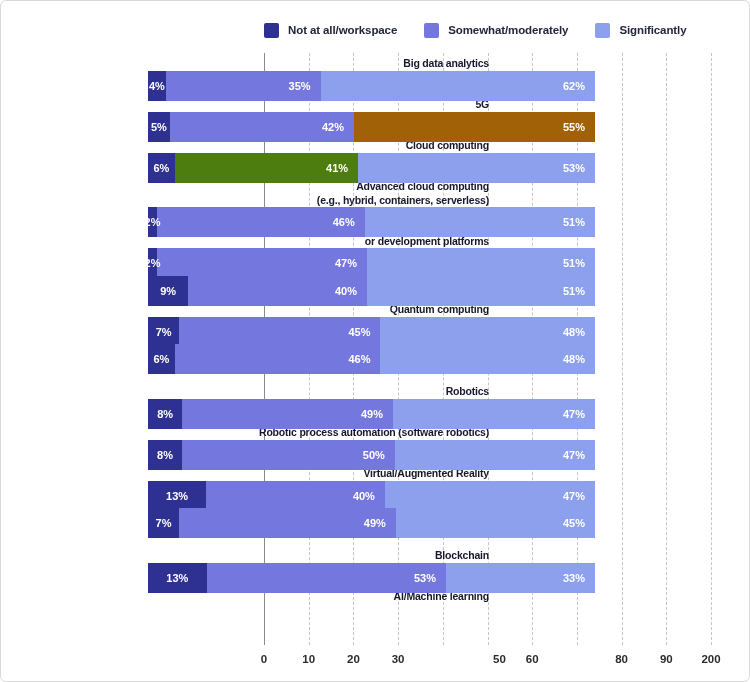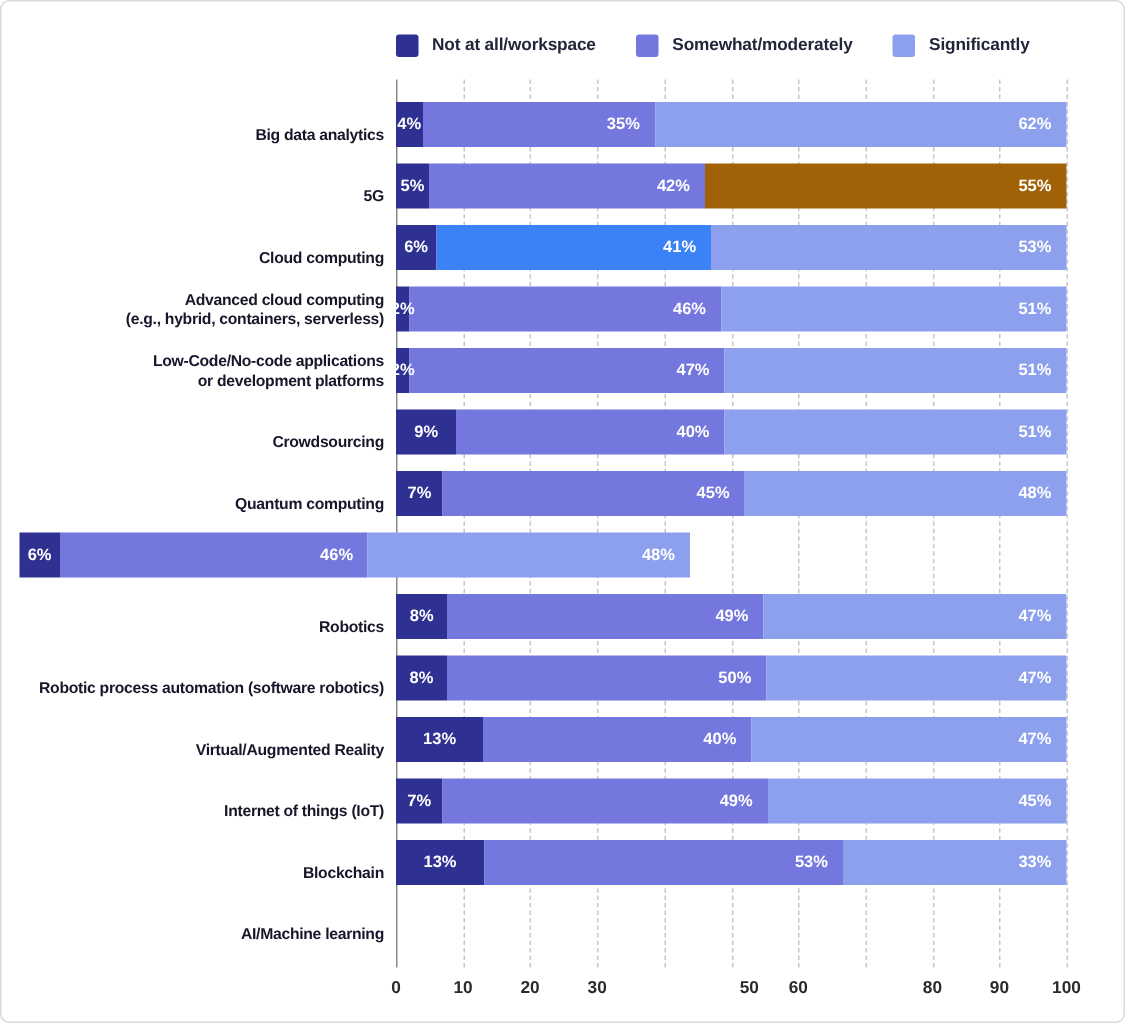--- a/index.html
+++ b/index.html
@@ -54,22 +54,23 @@
   .grid-line {
     position: absolute;
     top: 0; bottom: 0;
     width: 0;
     border-left: 1px dashed #c6c6c6;
   }
   .grid-line.solid { border-left: 1px solid #8a8a8a; }
   .rows { position: relative; z-index: 1; }
   .row {
     display: flex;
-    align-items: flex-end;
+    align-items: center;
     height: 41px;
+    flex-direction: column;
   }
   .row-label {
     box-sizing: border-box;
     width: 251px;
     padding-right: 8px;
     text-align: right;
     font-size: 10.5px;
     font-weight: bold;
     letter-spacing: -0.2px;
     line-height: 1.3;
@@ -185,21 +186,21 @@
             </div>
           </div>
   </div>
 
   <div class="row">
     <div class="row-label">Cloud computing</div>
     <div class="bar-track">
             <div class="seg seg-first" style="background: rgb(46, 49, 146); width: 6%;">
               <span class="seg-label">6%</span>
             </div>
-            <div class="seg" style="background: #3b82f6; width: 41%;">
+            <div class="seg" style="background: #4d7c0f; width: 41%;">
               <span class="seg-label">41%</span>
             </div>
             <div class="seg" style="background: rgb(140, 160, 238); width: 53%;">
               <span class="seg-label">53%</span>
             </div>
           </div>
   </div>
 
   <div class="row">
     <div class="row-label">Advanced cloud computing
@@ -316,21 +317,20 @@
             <div class="seg" style="background: rgb(116, 120, 222); width: 40%;">
               <span class="seg-label">40%</span>
             </div>
             <div class="seg" style="background: rgb(140, 160, 238); width: 47%;">
               <span class="seg-label">47%</span>
             </div>
           </div>
   </div>
 
   <div class="row">
-    <div class="row-label">Internet of things (IoT)</div>
     <div class="bar-track">
             <div class="seg seg-first" style="background: rgb(46, 49, 146); width: 6.93069%;">
               <span class="seg-label">7%</span>
             </div>
             <div class="seg" style="background: rgb(116, 120, 222); width: 48.5149%;">
               <span class="seg-label">49%</span>
             </div>
             <div class="seg" style="background: rgb(140, 160, 238); width: 44.5545%;">
               <span class="seg-label">45%</span>
             </div>
@@ -362,16 +362,16 @@
       <span class="axis-tick" style="left: 0%;">0</span>
       <span class="axis-tick" style="left: 10%;">10</span>
       <span class="axis-tick" style="left: 20%;">20</span>
       <span class="axis-tick" style="left: 30%;">30</span>
       <span class="axis-tick" style="left: 40%; margin-top: 42px;">40</span>
       <span class="axis-tick" style="left: 50%; padding-left: 24px;">50</span>
       <span class="axis-tick" style="left: 60%;">60</span>
       <span class="axis-tick" style="left: 70%; margin-top: 40px;">70</span>
       <span class="axis-tick" style="left: 80%;">80</span>
       <span class="axis-tick" style="left: 90%;">90</span>
-      <span class="axis-tick" style="left: 100%;">100</span>
+      <span class="axis-tick" style="left: 100%;">200</span>
     </div>
 
 </div>
 
 </body></html>

